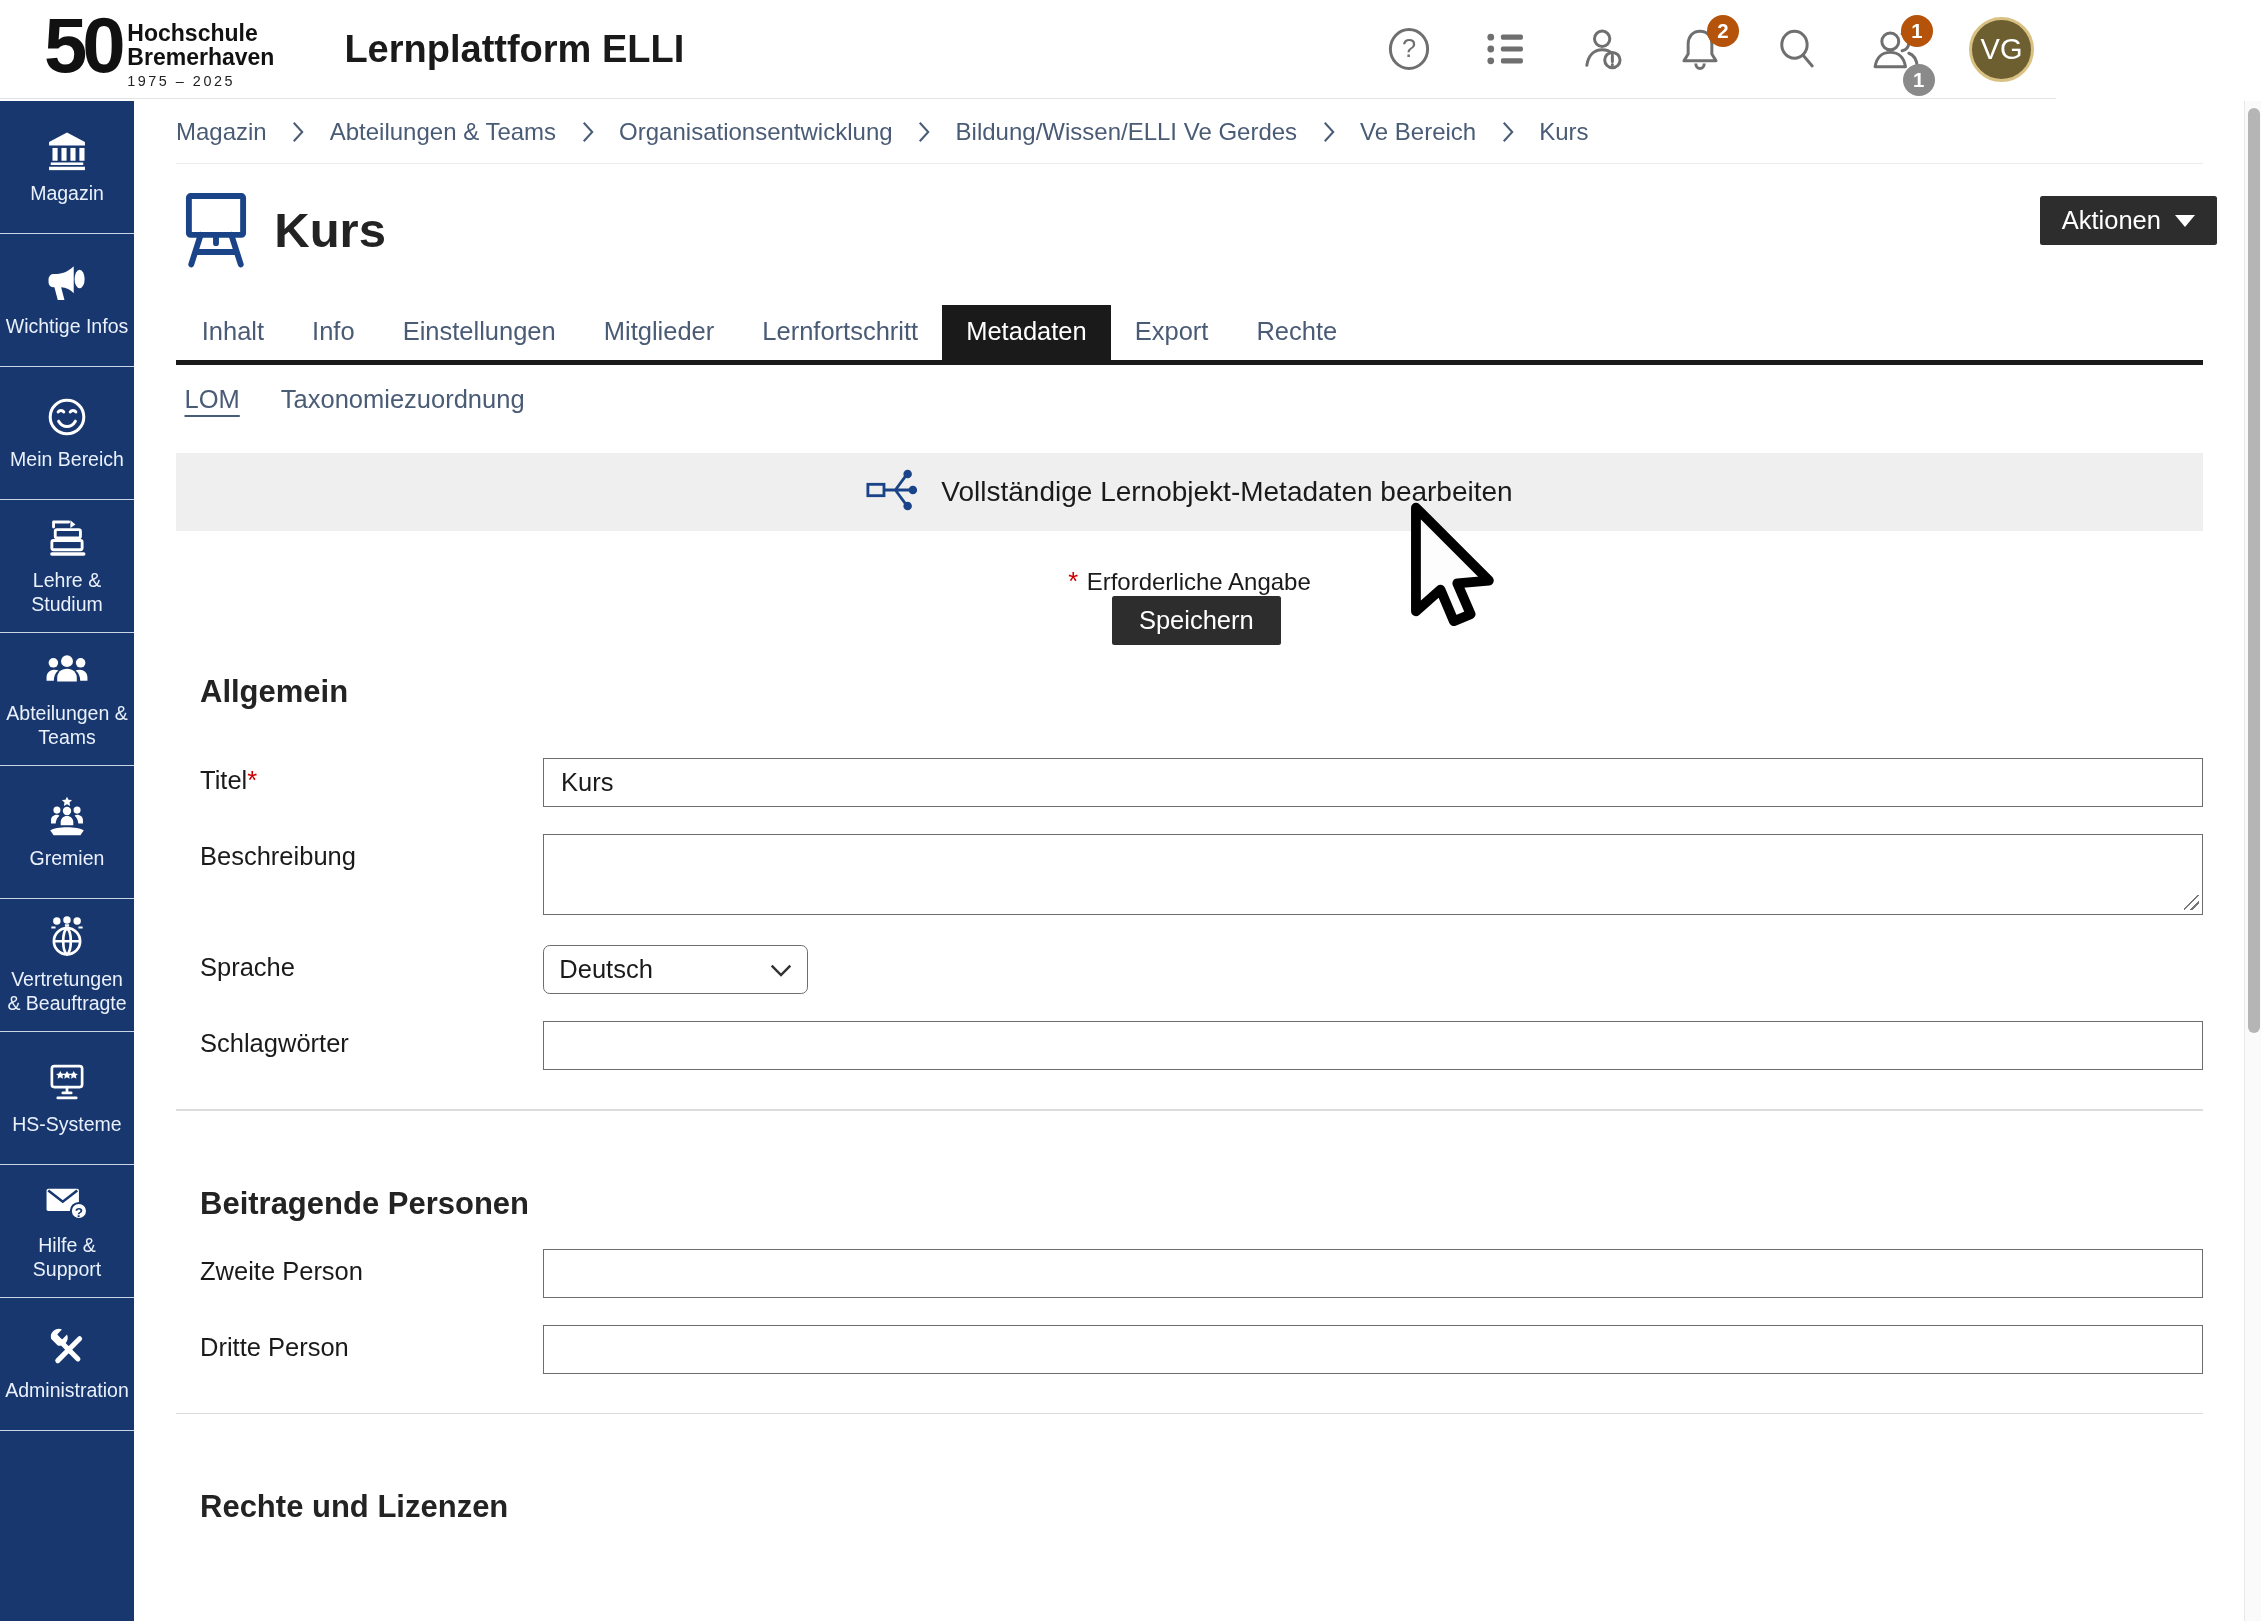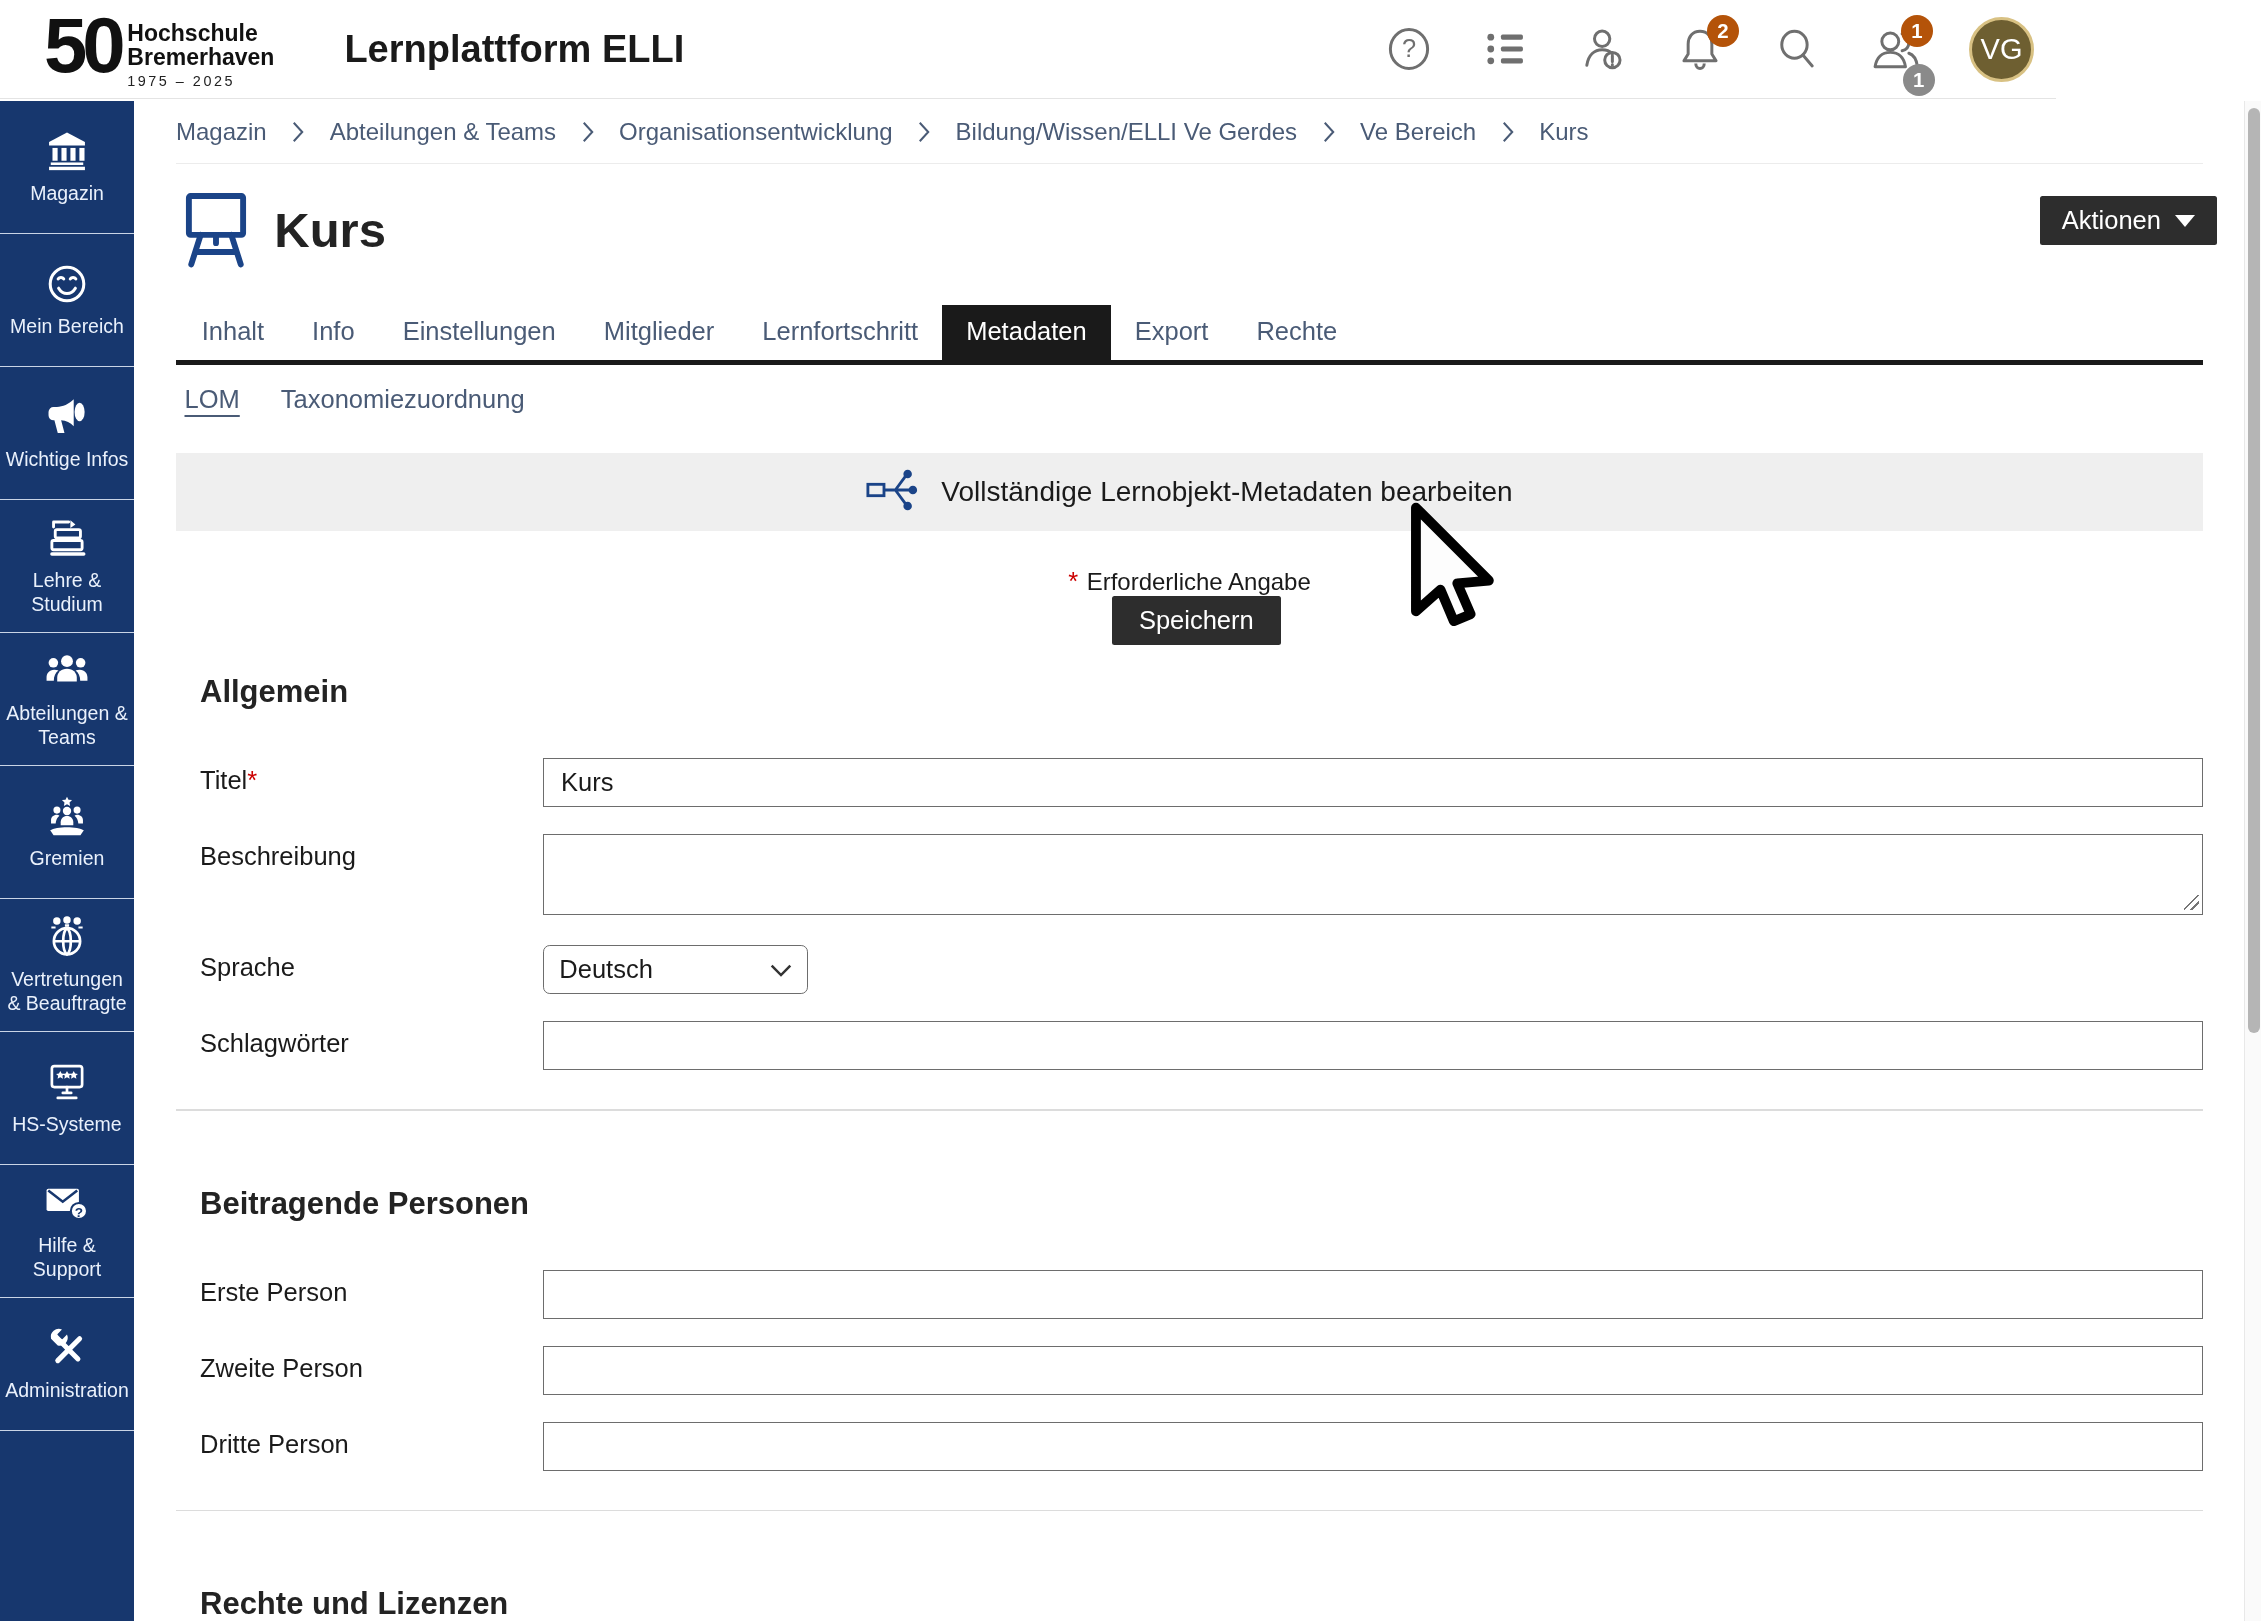--- a/index.html
+++ b/index.html
@@ -186,36 +186,36 @@
             <rect x="28" y="21" width="6" height="15"></rect>
             <rect x="38.5" y="21" width="6" height="15"></rect>
             <rect x="5" y="38" width="38" height="3"></rect>
             <rect x="3" y="43" width="42" height="4"></rect>
           </svg>
       </span>
       <span class="nav-label">Magazin</span>
     </div>
     <div class="nav-item">
       <span class="nav-icon">
+        <svg width="44" height="42" viewBox="0 0 52 50" fill="#fff">
+            <path d="M34 4c-6 6-13 9-20 9h-4a6 6 0 0 0-6 6v4a6 6 0 0 0 6 6h1l4 15h8l-4-15c6 .5 11 3 15 7z"></path>
+            <ellipse cx="41" cy="19" rx="6" ry="11"></ellipse>
+          </svg>
+      </span>
+      <span class="nav-label">Wichtige Infos</span>
+    </div>
+    <div class="nav-item">
+      <span class="nav-icon">
         <svg width="42" height="42" viewBox="0 0 50 50" fill="none" stroke="#fff" stroke-width="3.6">
             <circle cx="25" cy="25" r="20"></circle>
             <path d="M15 30c2.5 4.2 6 6.3 10 6.3s7.5-2.1 10-6.3" stroke-linecap="round"></path>
             <path d="M14.5 19c1.6-2.4 5-2.4 6.6 0M28.9 19c1.6-2.4 5-2.4 6.6 0" stroke-linecap="round"></path>
           </svg>
       </span>
       <span class="nav-label">Mein Bereich</span>
-    </div>
-    <div class="nav-item">
-      <span class="nav-icon">
-        <svg width="44" height="42" viewBox="0 0 52 50" fill="#fff">
-            <path d="M34 4c-6 6-13 9-20 9h-4a6 6 0 0 0-6 6v4a6 6 0 0 0 6 6h1l4 15h8l-4-15c6 .5 11 3 15 7z"></path>
-            <ellipse cx="41" cy="19" rx="6" ry="11"></ellipse>
-          </svg>
-      </span>
-      <span class="nav-label">Wichtige Infos</span>
     </div>
     <div class="nav-item">
       <span class="nav-icon">
         <svg width="44" height="42" viewBox="0 0 52 50" fill="none" stroke="#fff" stroke-width="3.4">
             <path d="M10 6h18M10 6v6" stroke-linecap="round"></path>
             <path d="M30 4l6 5-6 4" fill="#fff" stroke="none"></path>
             <rect x="12" y="15" width="30" height="10" rx="2"></rect>
             <rect x="8" y="28" width="36" height="11" rx="2"></rect>
             <path d="M8 44h38" stroke-linecap="round" stroke-width="4"></path>
           </svg>
@@ -419,24 +419,20 @@
       <div class="flabel">Schlagwörter</div>
       <div class="ffield">
         <input class="tinput" type="text" style="">
       </div>
     </div>
 
     <div class="divider"></div>
 
     <h2 class="section-heading h-gap">Beitragende Personen</h2>
 
-    <div class="frow fields-gap">
-      <div class="flabel">Erste Person</div>
-      <div class="ffield"><input class="tinput" type="text" style=""></div>
-    </div>
     <div class="frow">
       <div class="flabel">Zweite Person</div>
       <div class="ffield"><input class="tinput" type="text" style=""></div>
     </div>
     <div class="frow">
       <div class="flabel">Dritte Person</div>
       <div class="ffield"><input class="tinput" type="text" style=""></div>
     </div>
 
     <div class="divider"></div>

